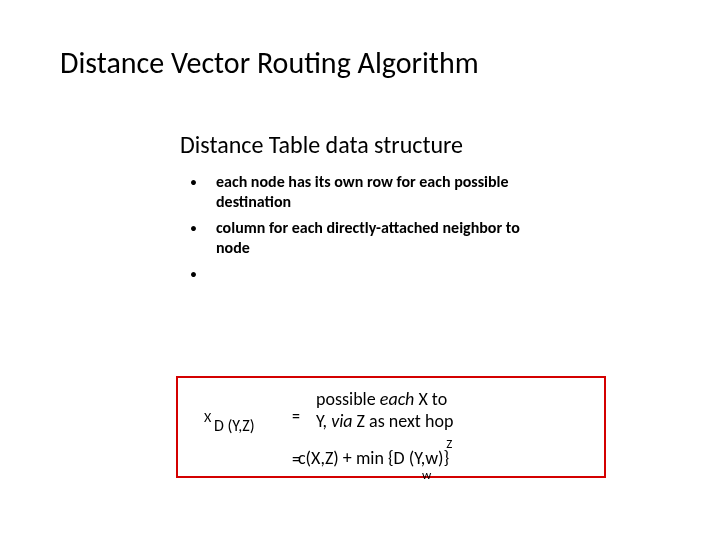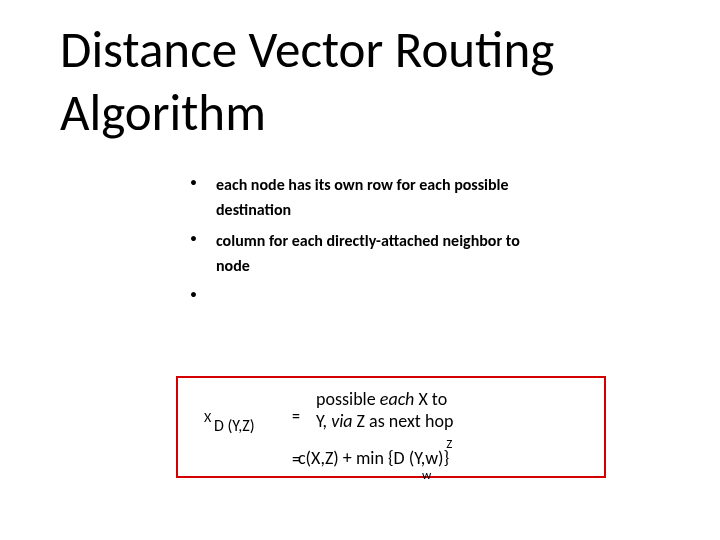--- a/index.html
+++ b/index.html
@@ -13,22 +13,22 @@
   }
   .slide {
     position: relative;
     width: 720px;
     height: 540px;
     box-sizing: border-box;
   }
   .title {
     position: absolute;
     left: 60px;
-    top: 18px;
-    font-size: 51px;
+    top: 44px;
+    font-size: 30px;
     font-weight: 400;
   }
   .subtitle {
     position: absolute;
     left: 180px;
     top: 130px;
     font-size: 24px;
     font-weight: 400;
   }
   .bullets {
@@ -45,21 +45,21 @@
   .bullet-dot {
     width: 26px;
     flex: 0 0 26px;
     text-align: left;
     font-size: 14px;
     line-height: 20px;
     padding-top: 1px;
   }
   .bullet-text {
     font-size: 16px;
-    line-height: 25px;
+    line-height: 20px;
     font-weight: 700;
   }
   .formula-box {
     position: absolute;
     left: 176px;
     top: 376px;
     width: 430px;
     height: 102px;
     border: 2.5px solid #d40000;
     box-sizing: border-box;
@@ -128,20 +128,21 @@
     font-size: 13px;
   }
 </style>
 </head>
 <body>
 
 <div class="slide">
 
   <div class="title">Distance Vector Routing Algorithm</div>
 
+  <div class="subtitle">Distance Table data structure</div>
 
   <div class="bullets">
     <div class="bullet-row">
       <div class="bullet-dot">•</div>
       <div class="bullet-text">each node has its own row for each possible destination</div>
     </div>
     <div class="bullet-row">
       <div class="bullet-dot">•</div>
       <div class="bullet-text">column for each directly-attached neighbor to node</div>
     </div>

